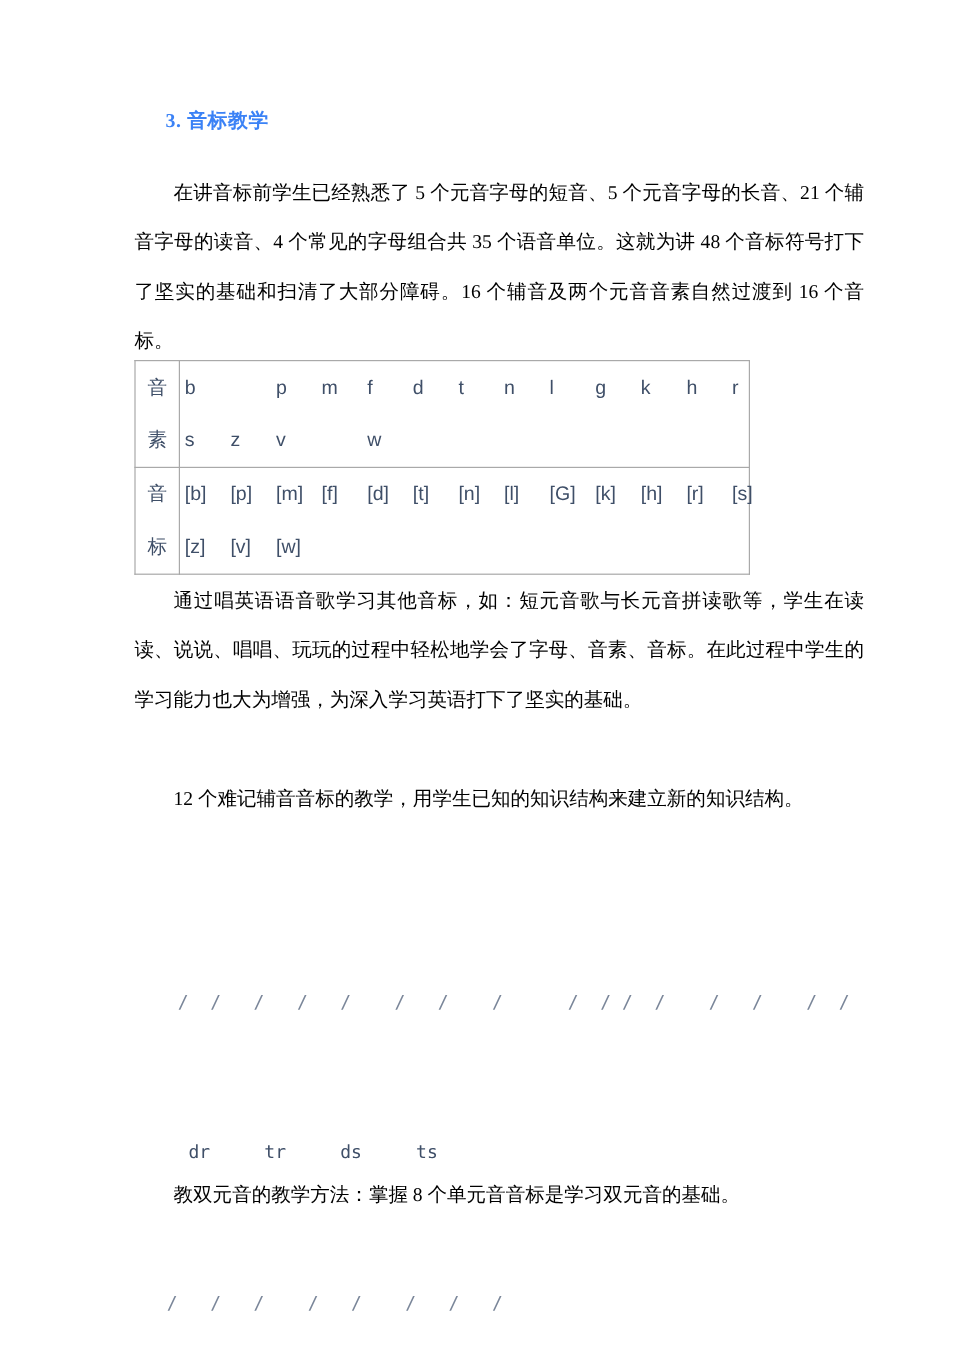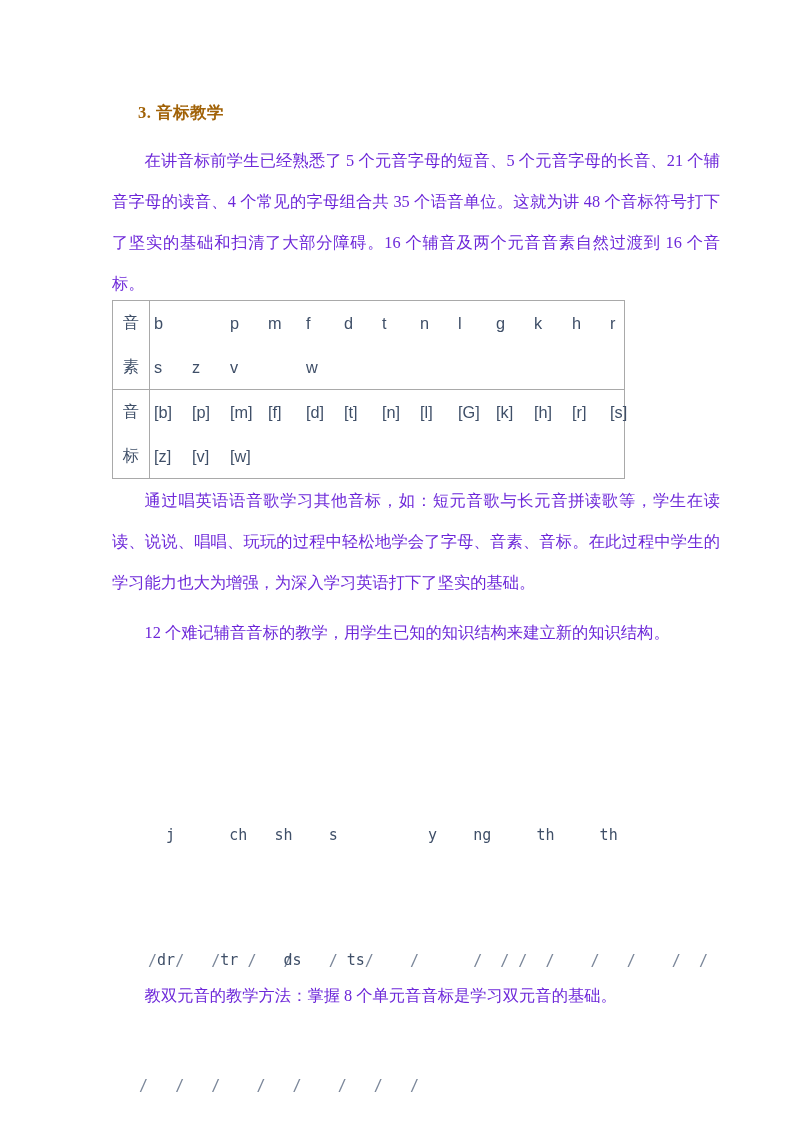--- a/index.html
+++ b/index.html
@@ -25,47 +25,47 @@
     position: absolute;
     left: 112px;
     top: 0;
     width: 608px;
   }
 
   
   .heading {
     font-size: 16.5px;
     font-weight: bold;
-    color: #a16207;
+    color: #3b82f6;
     margin: 0;
     padding: 0;
     position: absolute;
-    top: 102px;
+    top: 90px;
     left: 26px;
     letter-spacing: 0.5px;
     white-space: nowrap;
   }
 
   
   .para {
     position: absolute;
     font-size: 16.3px;
     line-height: 41px;
-    color: #6d28d9;
+    color: #000000;
     text-align: justify;
     text-justify: inter-ideograph;
     width: 608px;
     margin: 0;
   }
   .para.indent {
     text-indent: 2em;
   }
   .p1 { top: 140px; }
   .p2 { top: 480px; font-family: Liberation Serif, serif; }
-  .p3 { top: 612px; }
+  .p3 { top: 645px; }
   .p4 { top: 975px; }
 
   
   .ph-table {
     position: absolute;
     top: 300px;
     left: 0px;
     width: 508px;
     border-collapse: collapse;
     table-layout: fixed;
@@ -162,21 +162,20 @@
           </td>
         </tr>
       </tbody>
     </table>
 
     <p class="para indent p2">通过唱英语语音歌学习其他音标，如：短元音歌与长元音拼读歌等，学生在读读、说说、唱唱、玩玩的过程中轻松地学会了字母、音素、音标。在此过程中学生的学习能力也大为增强，为深入学习英语打下了坚实的基础。</p>
 
     <p class="para indent p3">12 个难记辅音音标的教学，用学生已知的知识结构来建立新的知识结构。</p>
 
     <div class="mono-block blk1">
-      <span class="mrow">    j      ch   sh    s          y    ng     th     th</span>
       <span class="mrow slashrow">  /  /   /   /   /    /   /    /      /  / /  /    /   /    /  /</span>
     </div>
 
     <div class="mono-block blk2">
       <span class="mrow">   dr     tr     ds     ts</span>
       <span class="mrow slashrow"> /   /   /    /   /    /   /   /</span>
       
     </div>
 
     <p class="para indent p4">教双元音的教学方法：掌握 8 个单元音音标是学习双元音的基础。</p>

